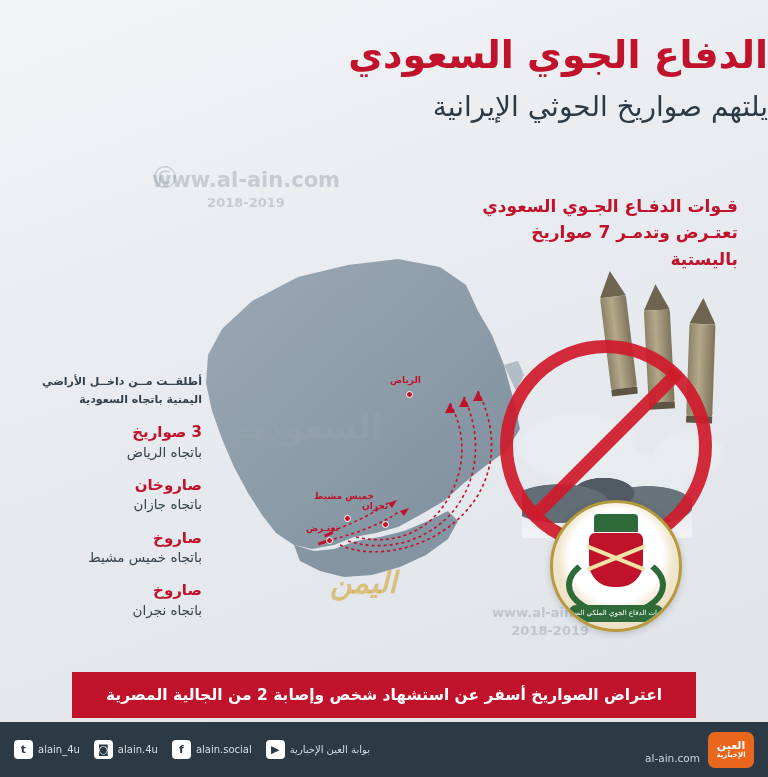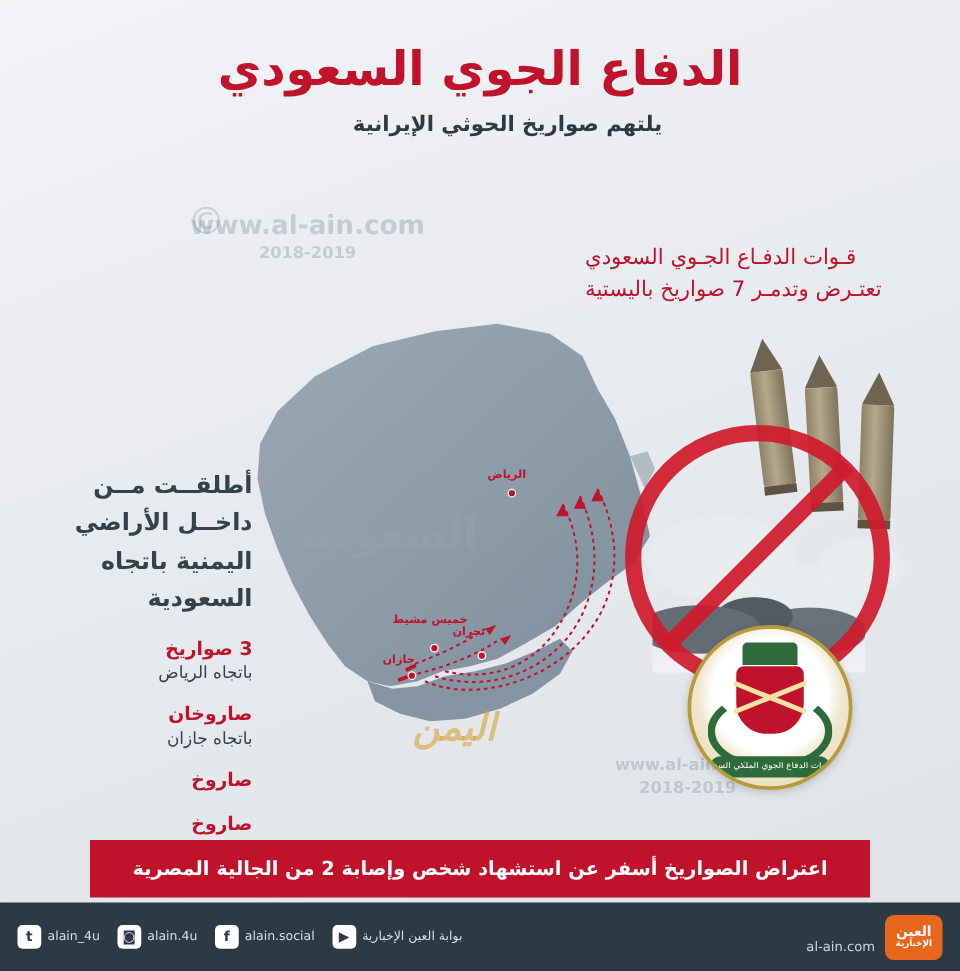--- a/index.html
+++ b/index.html
@@ -12,33 +12,32 @@
     position: relative;
     width: 768px; height: 777px;
     background: linear-gradient(160deg, #f2f4f6 0%, #e7eaee 45%, #dfe3e8 100%);
     overflow: hidden;
   }
 
   
   .title-wrap {
     position: absolute;
     top: 34px; right: 0; left: 0;
-    text-align: center;
   }
   .title-main {
     font-size: 38px;
     font-weight: bold;
     color: #c0122a;
     letter-spacing: 0px;
     line-height: 1.15;
   }
   .title-sub {
     margin-top: 12px;
-    font-size: 17px;
-    font-weight: bold;
+    font-size: 28px;
+    font-weight: normal;
     color: #2b3a45;
     margin-left: 44px;
   }
 
   
   .wm {
     position: absolute;
     color: rgba(120,135,148,0.33);
     font-size: 13px;
     font-weight: bold;
@@ -85,36 +84,36 @@
     color: #c0122a;
     font-weight: bold;
     white-space: nowrap;
   }
 
   
   .right-head {
     position: absolute;
     top: 193px; right: 30px;
     width: 270px;
-    text-align: left;
+    text-align: right;
     font-size: 17px;
-    font-weight: normal;
+    font-weight: bold;
     color: #c0122a;
     line-height: 1.55;
   }
 
   
   .left-block {
     position: absolute;
     top: 373px; right: 566px;
     width: 175px;
     text-align: right;
   }
   .left-intro {
-    font-size: 19px;
+    font-size: 11px;
     color: #33414c;
     line-height: 1.6;
     font-weight: 600;
   }
   .stat {
     margin-top: 15px;
   }
   .stat .h {
     font-size: 15px;
     font-weight: bold;
@@ -388,21 +387,21 @@
     <div class="city-dot" style="top:176px;left:258px"></div>
     <div class="city-name" style="top:160px;left:242px">الرياض</div>
 
     <div class="city-dot" style="top:300px;left:196px"></div>
     <div class="city-name" style="top:276px;left:166px">خميس مشيط</div>
 
     <div class="city-dot" style="top:306px;left:234px"></div>
     <div class="city-name" style="top:286px;left:214px">نجران</div>
 
     <div class="city-dot" style="top:322px;left:178px"></div>
-    <div class="city-name" style="top:308px;left:158px">جازان</div>
+    <div class="city-name" style="top:308px;left:158px">تعتـرض</div>
   </div>
 
   <div class="right-head">قـوات الدفـاع الجـوي السعودي تعتـرض وتدمـر 7 صواريخ باليستية</div>
 
   <div class="weapon-zone">
     <div class="missile m1">
       <div class="tip"></div>
         <div class="body"></div>
         <div class="band"></div>
     </div>
@@ -444,20 +443,21 @@
     <div class="stat">
       <div class="h">3 صواريخ</div>
       <div class="s">باتجاه الرياض</div>
     </div>
     <div class="stat">
       <div class="h">صاروخان</div>
       <div class="s">باتجاه جازان</div>
     </div>
     <div class="stat">
       <div class="h">صاروخ</div>
+      <div class="s">باتجاه خميس مشيط</div>
     </div>
     <div class="stat">
       <div class="h">صاروخ</div>
       <div class="s">باتجاه نجران</div>
     </div>
   </div>
 
   <div class="banner">اعتراض الصواريخ أسفر عن استشهاد شخص وإصابة 2 من الجالية المصرية</div>
 
   <div class="footer">

